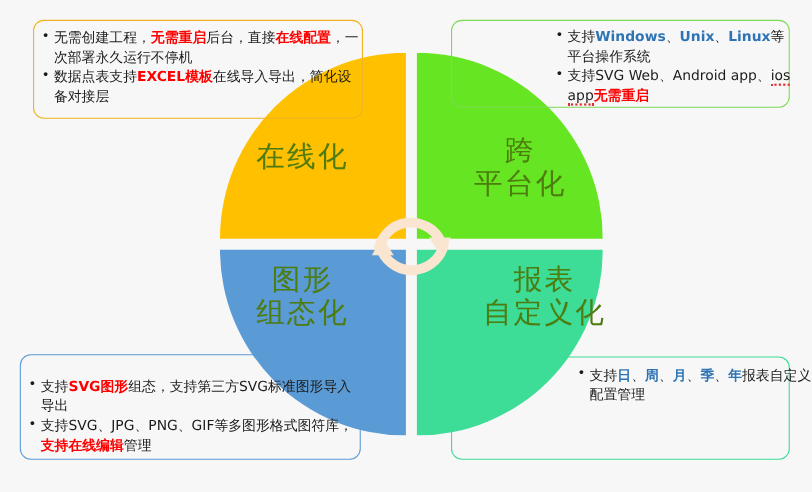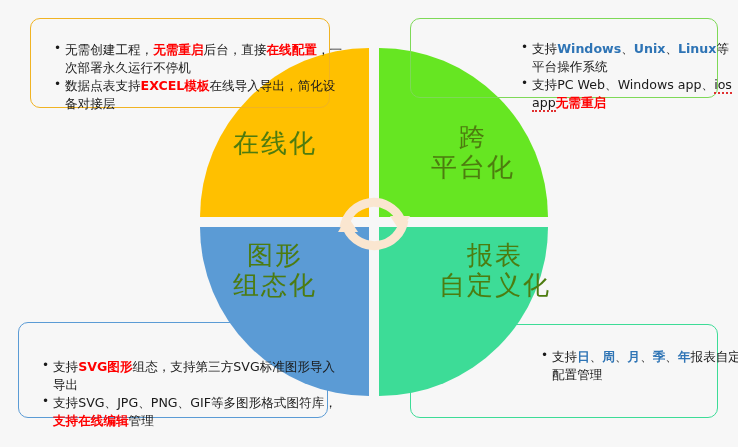--- a/index.html
+++ b/index.html
@@ -55,21 +55,21 @@
   .box.blue  {border-color:#5B9BD5;}
   .box.teal  {border-color:#3DDC97;}
 
   .box-tl{left:30px;top:18px;width:300px;height:90px;}
   .box-tr{left:410px;top:18px;width:308px;height:80px;}
   .box-bl{left:18px;top:322px;width:310px;height:96px;}
   .box-br{left:410px;top:324px;width:308px;height:94px;}
 
   ul.bullets{
     list-style:none;
-    margin:16px;padding:0;
+    margin:0;padding:0;
     position:absolute;
     font-size:12.6px;
     line-height:17.5px;
     color:#1a1a1a;
   }
   ul.bullets li{
     position:relative;
     padding-left:11px;
     margin:0 0 1px 0;
   }
@@ -137,21 +137,21 @@
   <div class="box green  box-tr"></div>
   <div class="box blue   box-bl"></div>
   <div class="box teal   box-br"></div>
 
   <ul class="bullets bl-tl">
       <li><span>无需创建工程，</span><span class="r">无需重启</span><span>后台，</span><span>直接</span><span class="r">在线配置</span><span>，一次部署永久运行不停机</span></li>
       <li><span>数据点表支持</span><span class="r">EXCEL模板</span><span>在线导入导出，简化设备对接层</span></li>
     </ul>
   <ul class="bullets bl-tr">
       <li><span>支持</span><span class="b">Windows</span><span>、</span><span class="b">Unix</span><span>、</span><span class="b">Linux</span><span>等平台操作系统</span></li>
-      <li><span>支持PC Web、Windows app、</span><span class="sq">ios app</span><span class="r">无需重启</span></li>
+      <li><span>支持SVG Web、Android app、</span><span class="sq">ios app</span><span class="r">无需重启</span></li>
     </ul>
   <ul class="bullets bl-bl">
       <li><span>支持</span><span class="r">SVG图形</span><span>组态，支持第三方SVG标准图形导入导出</span></li>
       <li><span>支持SVG、JPG、PNG、GIF等多图形格式图符库，</span><span class="r">支持在线编辑</span><span>管理</span></li>
     </ul>
   <ul class="bullets bl-br">
       <li><span>支持</span><span class="b">日</span><span>、</span><span class="b">周</span><span>、</span><span class="b">月</span><span>、</span><span class="b">季</span><span>、</span><span class="b">年</span><span>报表自定义配置管理</span></li>
     </ul>
 
 </div>

